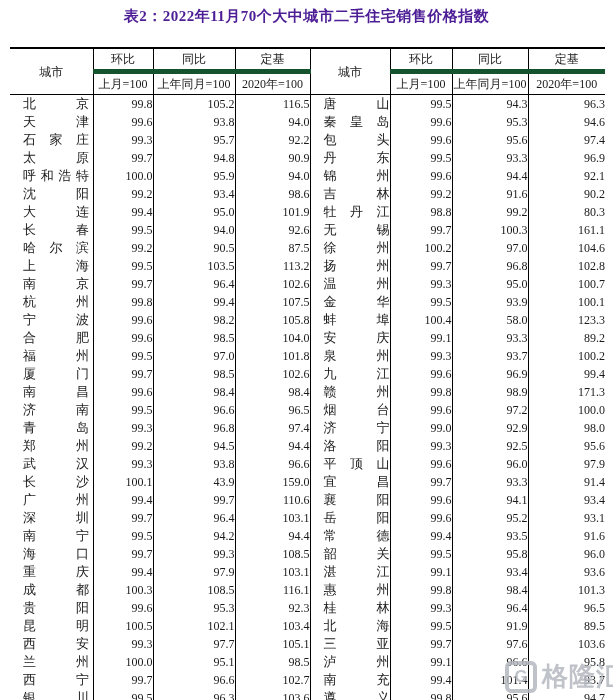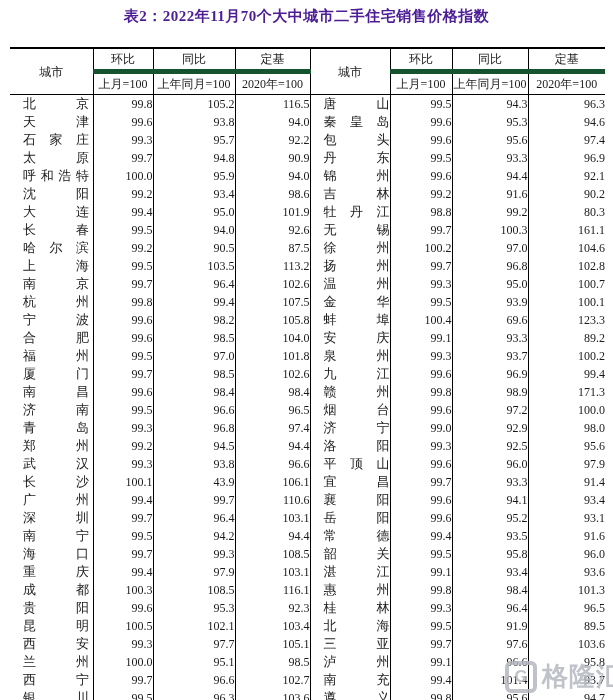--- a/index.html
+++ b/index.html
@@ -219,21 +219,21 @@
           <td class="num-cell bl">93.9</td>
           <td class="num-cell bl">100.1</td>
         </tr>
         <tr>
           <td class="city-cell"><span class="city">宁波</span></td>
           <td class="num-cell bl">99.6</td>
           <td class="num-cell bl">98.2</td>
           <td class="num-cell bl">105.8</td>
           <td class="city-cell bl"><span class="city">蚌埠</span></td>
           <td class="num-cell bl">100.4</td>
-          <td class="num-cell bl">69.6</td>
+          <td class="num-cell bl">58.0</td>
           <td class="num-cell bl">123.3</td>
         </tr>
         <tr>
           <td class="city-cell"><span class="city">合肥</span></td>
           <td class="num-cell bl">99.6</td>
           <td class="num-cell bl">98.5</td>
           <td class="num-cell bl">104.0</td>
           <td class="city-cell bl"><span class="city">安庆</span></td>
           <td class="num-cell bl">99.1</td>
           <td class="num-cell bl">93.3</td>
@@ -306,21 +306,21 @@
           <td class="num-cell bl">96.6</td>
           <td class="city-cell bl"><span class="city">平顶山</span></td>
           <td class="num-cell bl">99.6</td>
           <td class="num-cell bl">96.0</td>
           <td class="num-cell bl">97.9</td>
         </tr>
         <tr>
           <td class="city-cell"><span class="city">长沙</span></td>
           <td class="num-cell bl">100.1</td>
           <td class="num-cell bl">43.9</td>
-          <td class="num-cell bl">106.1</td>
+          <td class="num-cell bl">159.0</td>
           <td class="city-cell bl"><span class="city">宜昌</span></td>
           <td class="num-cell bl">99.7</td>
           <td class="num-cell bl">93.3</td>
           <td class="num-cell bl">91.4</td>
         </tr>
         <tr>
           <td class="city-cell"><span class="city">广州</span></td>
           <td class="num-cell bl">99.4</td>
           <td class="num-cell bl">99.7</td>
           <td class="num-cell bl">110.6</td>

